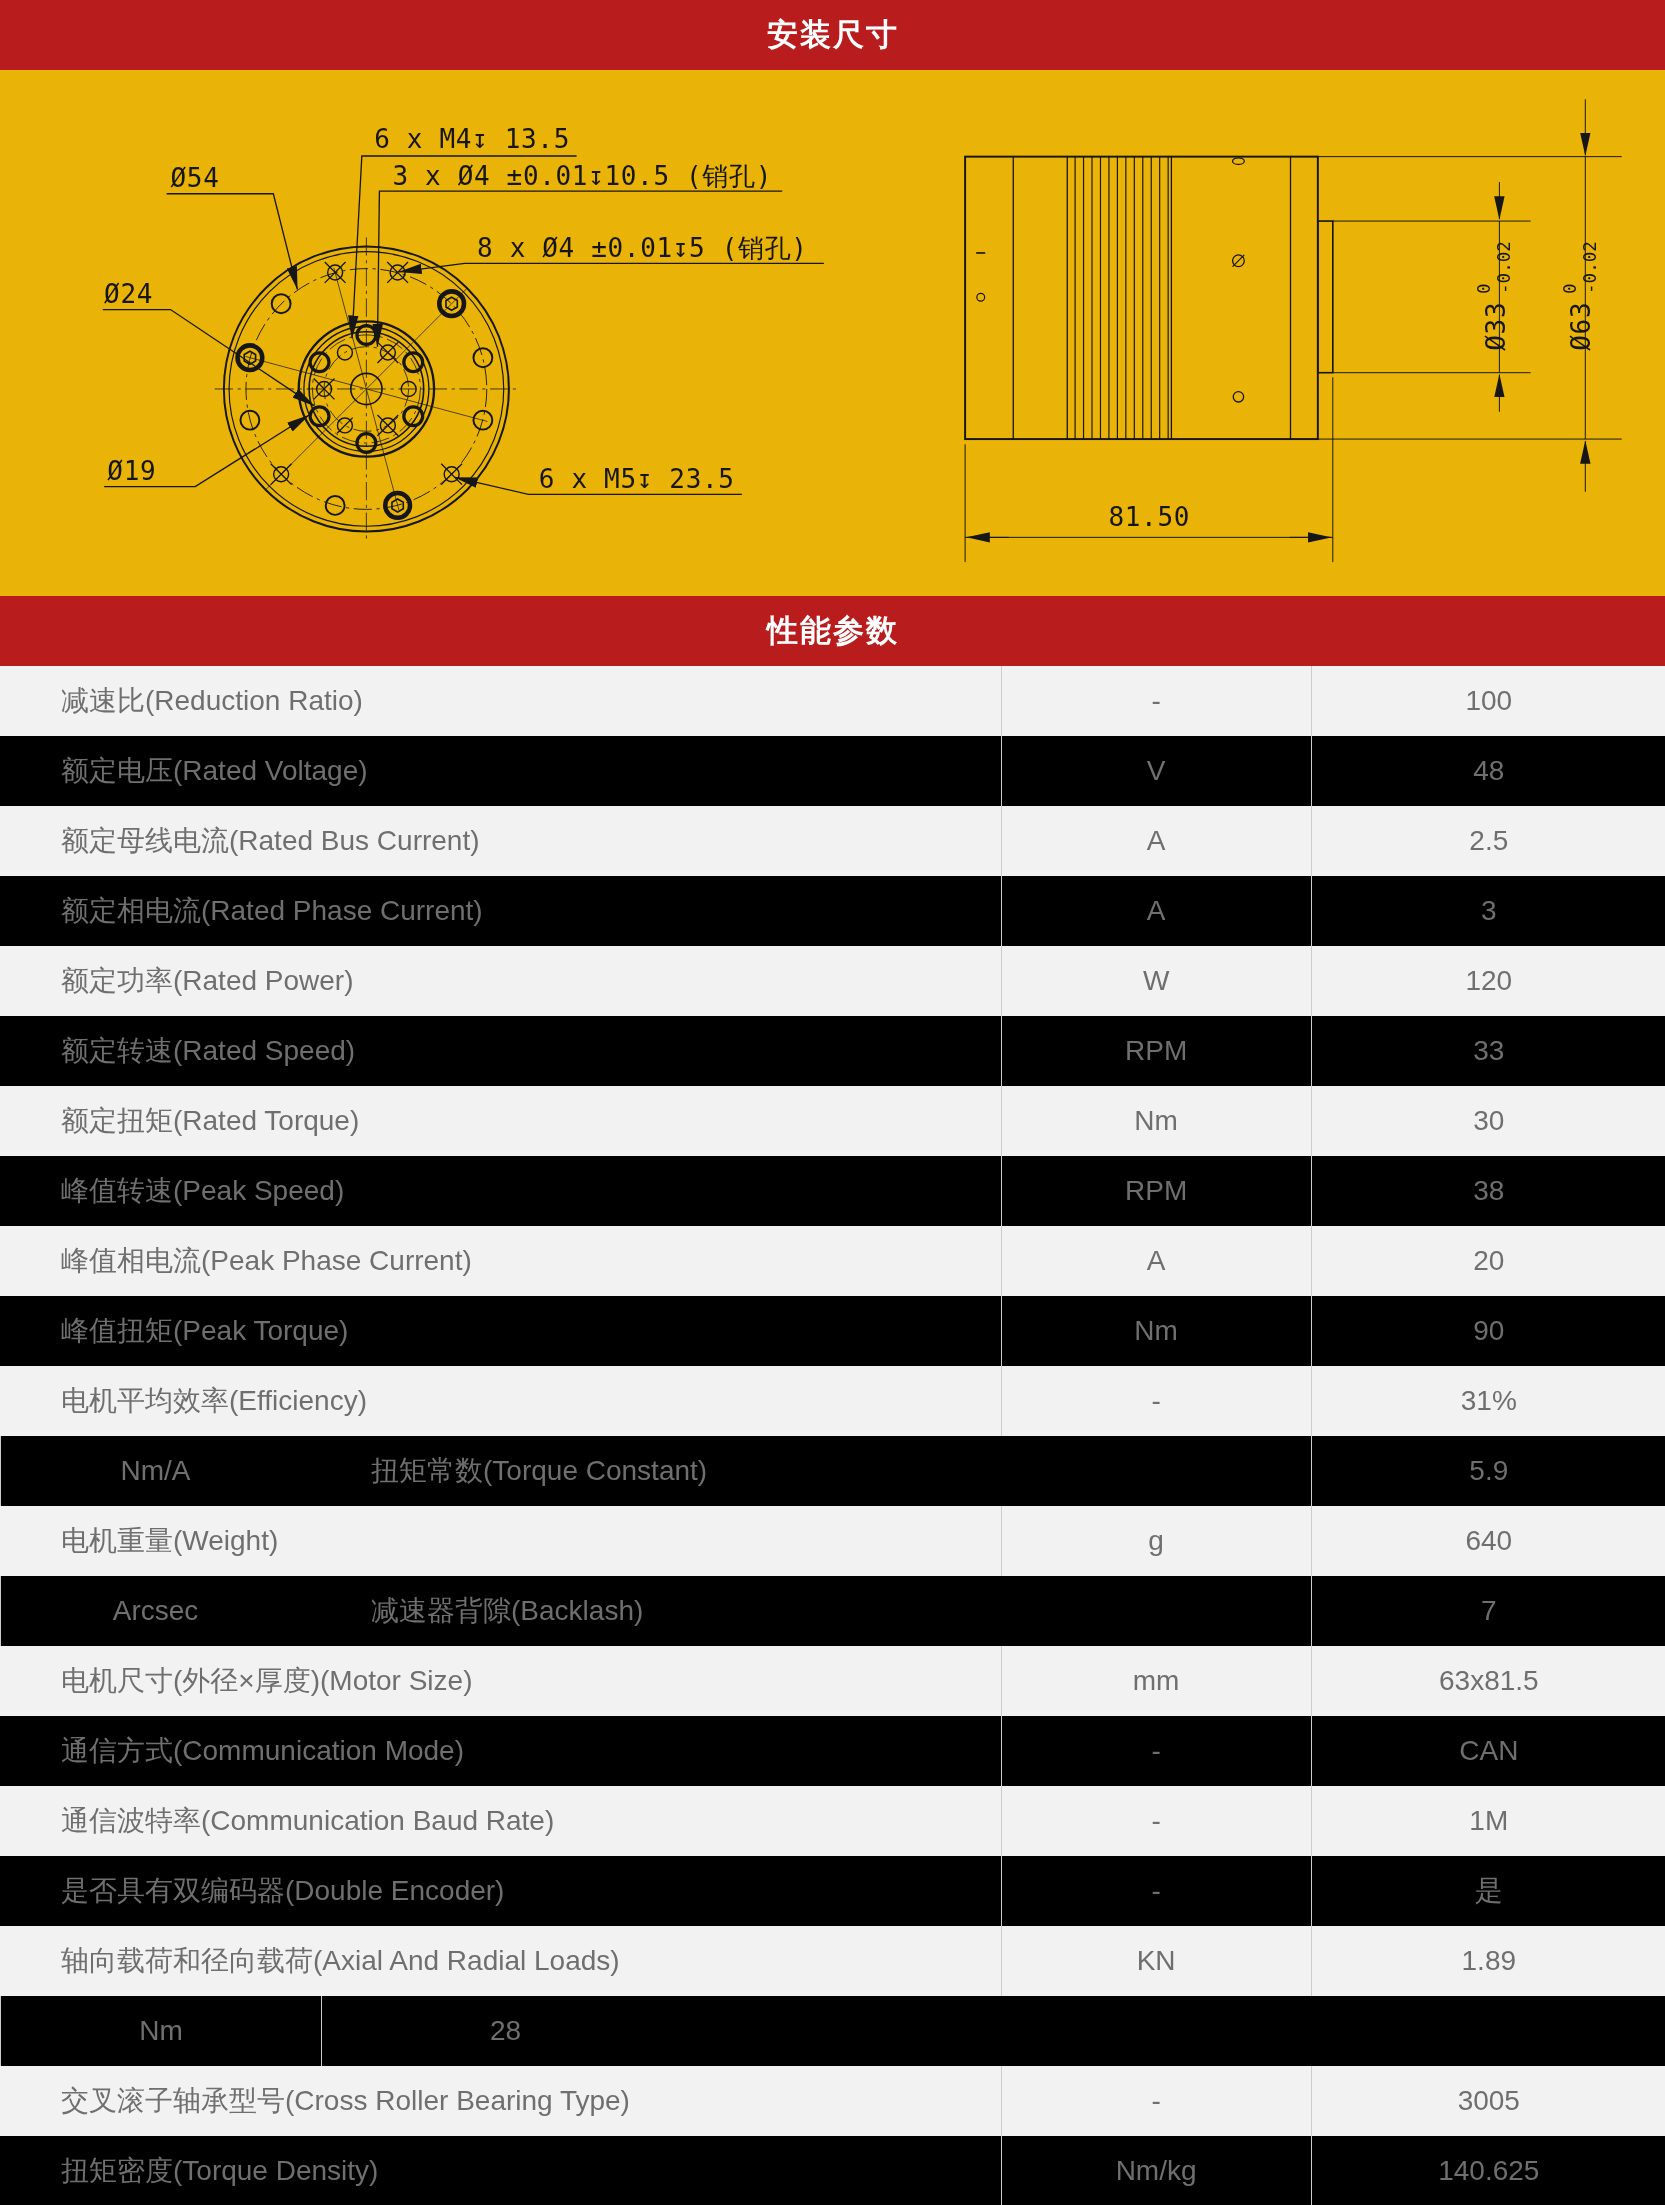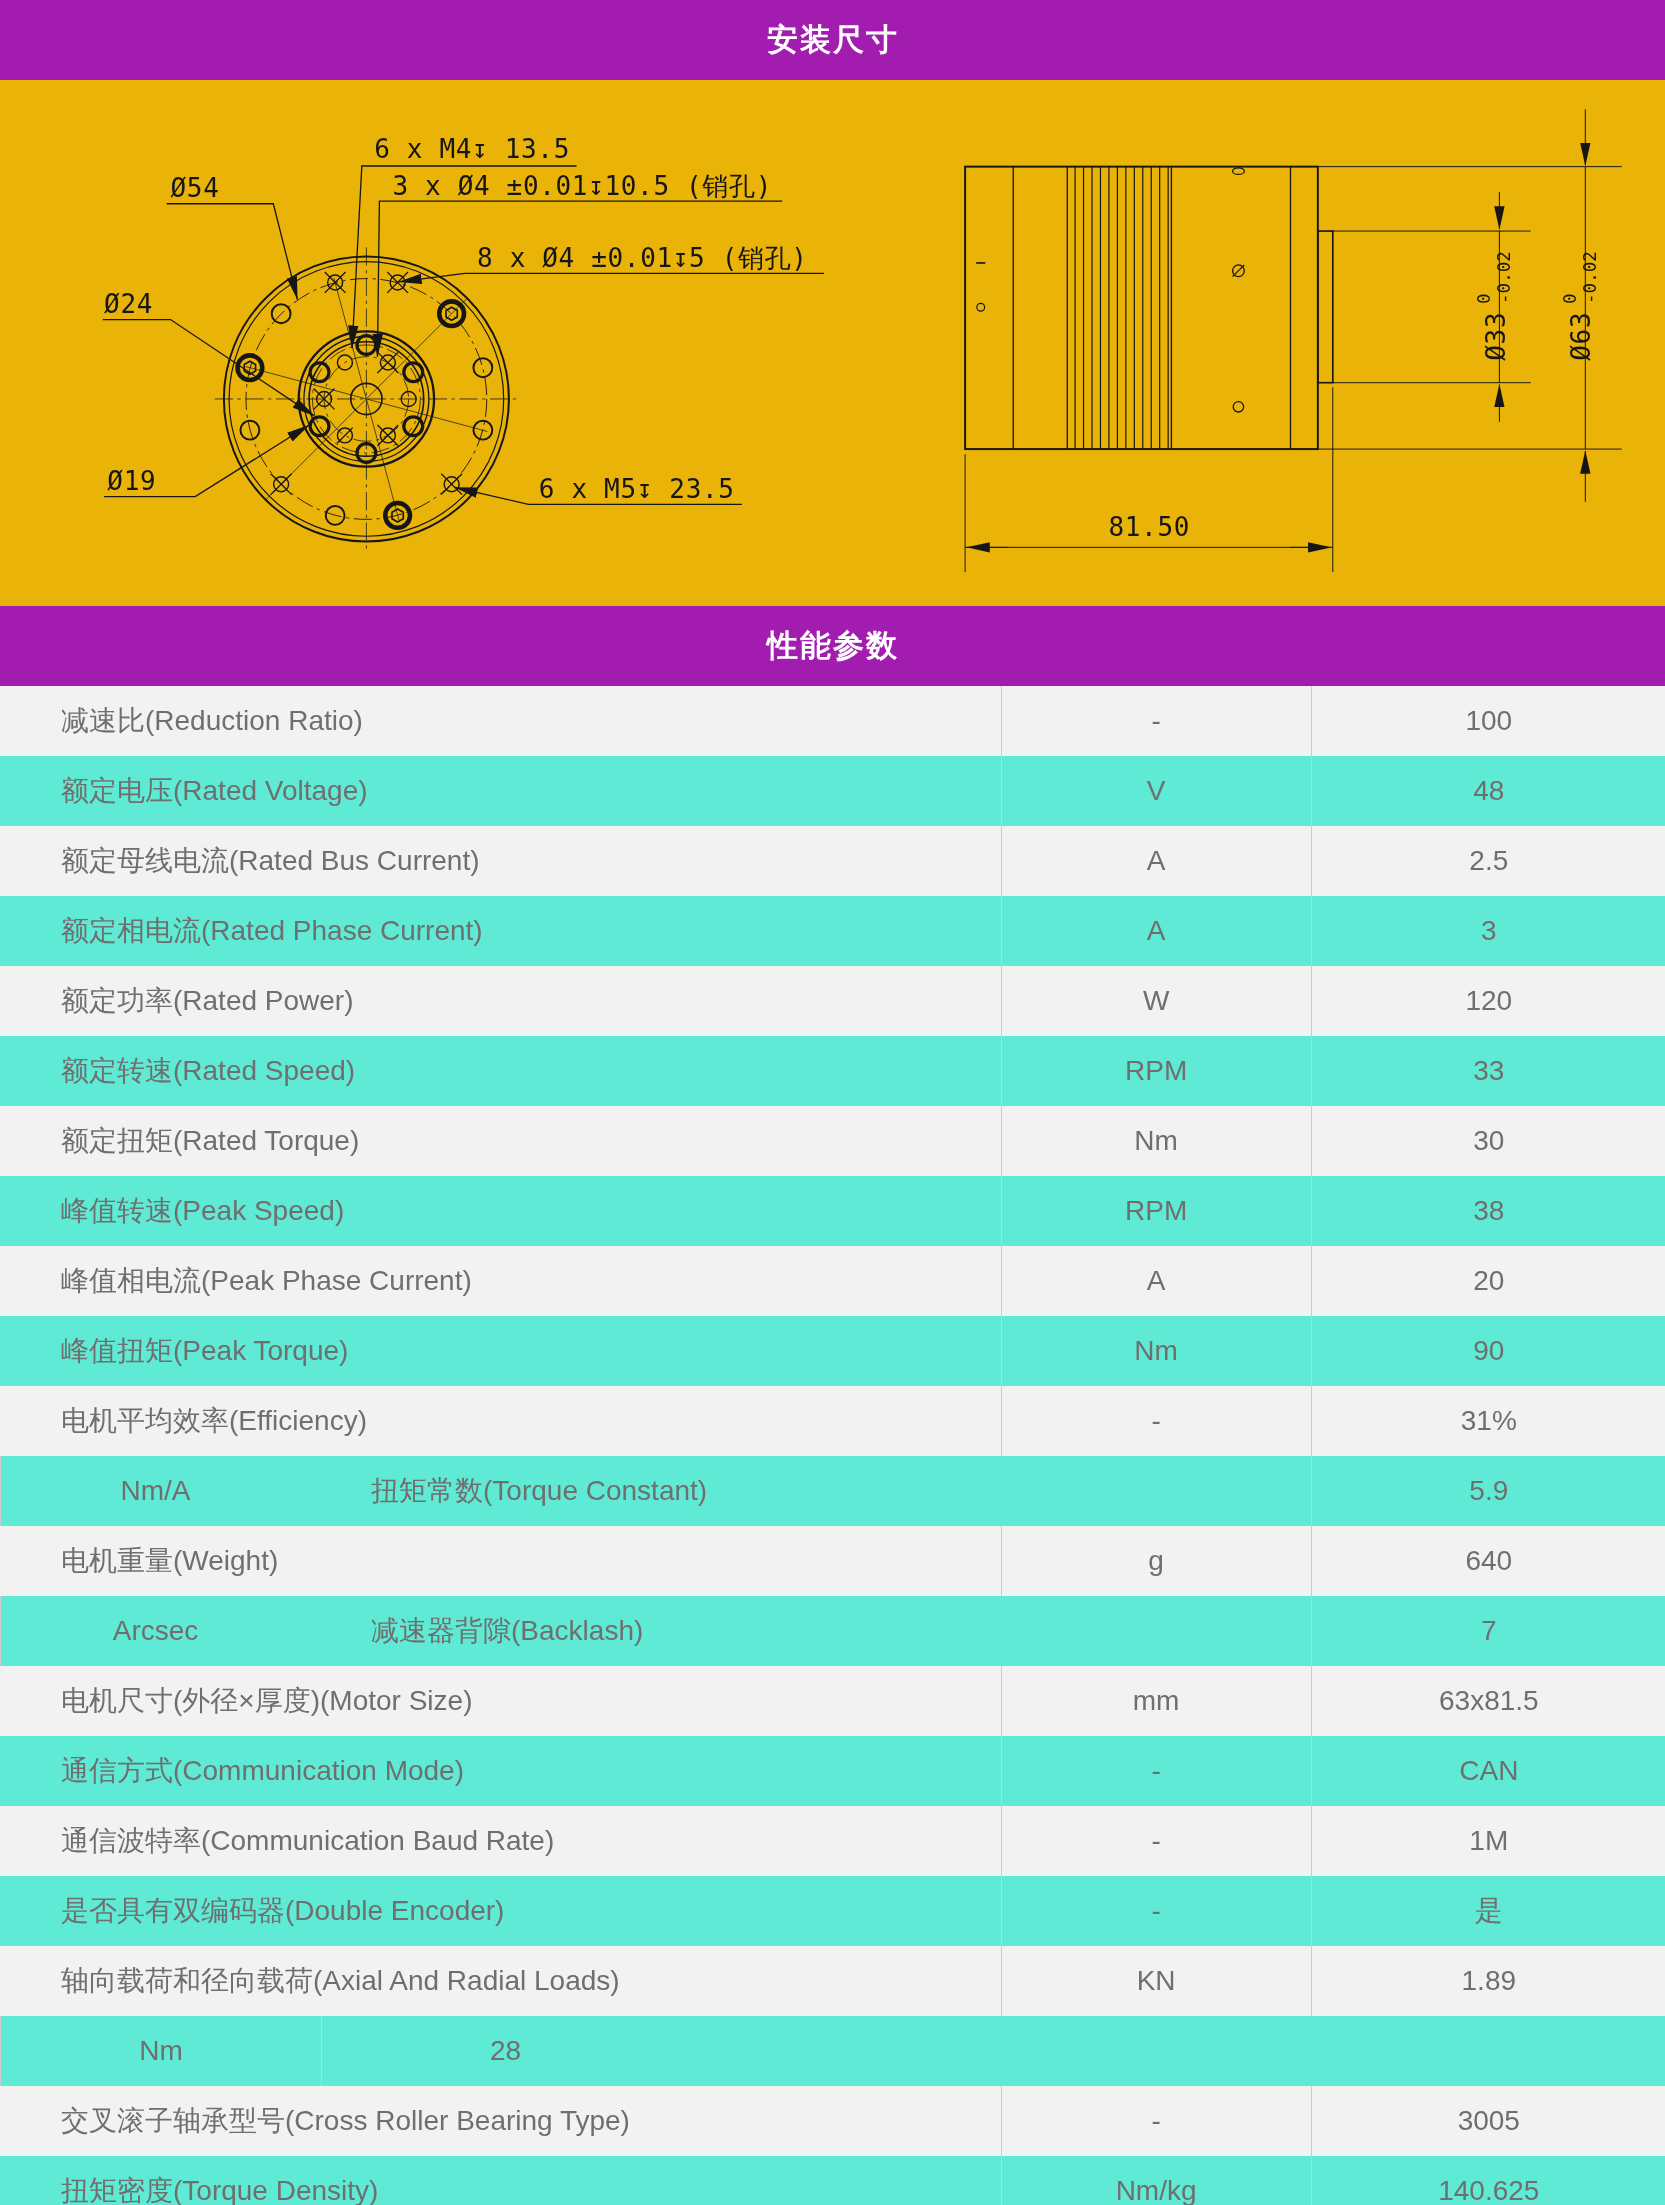--- a/index.html
+++ b/index.html
@@ -1,34 +1,34 @@
 <!DOCTYPE html>
 <html style="font-size:10.4px"><head>
 <meta charset="utf-8">
 <style>
   * { margin:0; padding:0; box-sizing:border-box; }
   html,body { width:1666px; height:2205px; background:#ffffff; overflow:hidden;
               font-family:"Liberation Sans","DejaVu Sans",sans-serif; }
-  .banner { width:1666px; height:80px; background:#a21caf;
+  .banner { width:1666px; height:70px; background:#b91c1c;
             display:flex; align-items:center; justify-content:center; }
   .banner span { color:#ffffff; font-size:31px; font-weight:700; letter-spacing:2px; }
   #drawing-area { position:relative; width:1666px; height:526px; background:#eab308; }
   #drawing-area svg { display:block; }
 
   
   .ln   { stroke:#161616; fill:none; }
   .cad  { font-family:"DejaVu Sans Mono","Liberation Mono",monospace;
           font-size:40px; fill:#161616; letter-spacing:1px; }
   .cads { font-family:"DejaVu Sans Mono","Liberation Mono",monospace;
           font-size:27px; fill:#161616; }
   .cdot { stroke-dasharray:28 7 5 7; }
 
   
   #spec-table { width:1666px; }
-  .row { display:flex; height:70px; width:1666px; background:#5eead4; }
+  .row { display:flex; height:70px; width:1666px; background:#000000; }
   .row:nth-child(odd) { background:#f2f2f3; }
   .cell { display:flex; align-items:center; font-size:28px; color:#6f6f6f; }
   .cell-label { width:1034px; padding-left:61px; }
   .cell-unit  { width:321px;  justify-content:center; border-left:1.3px solid #cccccc; }
   .cell-value { width:368px;  justify-content:center; border-left:1.3px solid #cccccc; }
 </style>
 </head>
 <body>
 
 <div class="banner">

